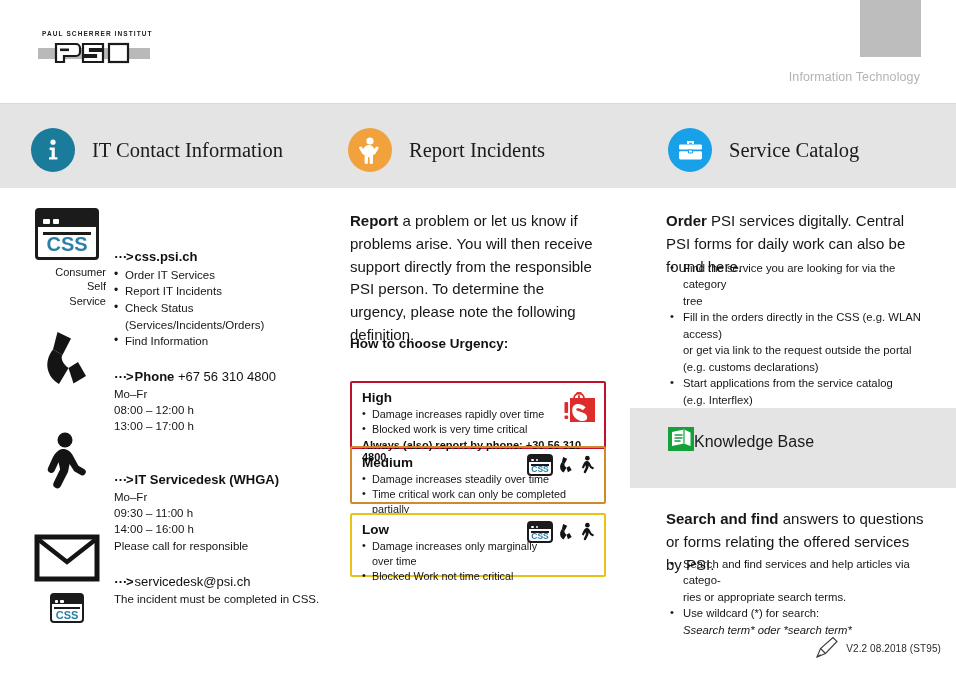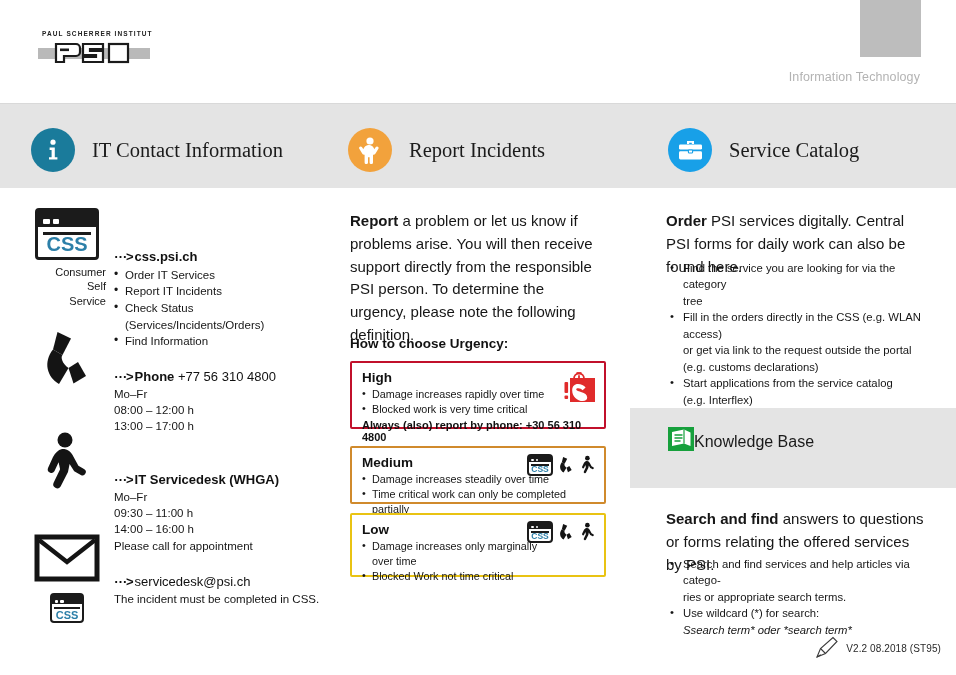--- a/index.html
+++ b/index.html
@@ -85,21 +85,21 @@
   .mid-h{font-size:13.5px;font-weight:bold;color:#111;}
   .ubox{border:2px solid #000;border-radius:2px;position:relative;box-sizing:border-box;padding:7px 10px 8px 10px;}
   .ubox .ut{font-size:13.5px;font-weight:bold;color:#111;margin-bottom:2px;}
   .ubox ul{margin:0;padding:0;list-style:none;}
   .ubox li{font-size:10.8px;line-height:1.4;color:#161616;padding-left:10px;position:relative;}
   .ubox li::before{content:"\2022";position:absolute;left:0;top:-1px;}
   .ubox li.cont{padding-left:10px;}
   .ubox li.cont::before{content:"";}
   .ubox .foot{font-size:11px;font-weight:bold;color:#111;margin-top:2px;}
   .ubox .icons{position:absolute;display:flex;align-items:center;gap:4px;}
-  .b-high{border-color:#c1102b;}
+  .b-high{border-color:#c1102b;margin-top:20px;}
   .b-med{border-color:#d08a2c;}
   .b-low{border-color:#e9c313;}
 
   
   .kb-band{position:absolute;left:630px;top:408px;width:326px;height:80px;background:#e4e4e4;}
   #bi-kb{position:absolute;left:668px;top:427px;display:flex;align-items:flex-end;}
 
   .rbul{margin:0;padding:0;list-style:none;}
   .rbul li{font-size:11.3px;line-height:1.46;color:#161616;padding-left:17px;position:relative;}
   .rbul li::before{content:"\2022";position:absolute;left:4px;top:-1px;}
@@ -210,21 +210,21 @@
             <g fill="#141414">
               <path d="M20.5 4 L34 10.5 L25.5 27 L16 21.5 Z"></path>
               <path d="M16 21.5 C6 34 10 49 22 56 L31.5 40 C25 35.5 23.5 29 25.5 27 Z" transform="translate(0,0)"></path>
               <path d="M31.5 40 L41 34 L49 48 L36.5 55.5 Z"></path>
             </g>
           </svg>
         </div>
         <div class="tx">
           <div class="lnk">
             <span class="arw">⋯&gt;</span><span>Phone</span>
-            <span class="plain">+77 56 310 4800</span>
+            <span class="plain">+67 56 310 4800</span>
           </div>
           <div id="phone-lines">
               <div class="sub">Mo–Fr</div>
               <div class="sub">08:00 – 12:00 h</div>
               <div class="sub">13:00 – 17:00 h</div>
             </div>
         </div>
       </div>
 
       <div class="lrow" style="left:0;top:243px;">
@@ -237,21 +237,21 @@
           </svg>
         </div>
         <div class="tx">
           <div class="lnk">
             <span class="arw">⋯&gt;</span><span>IT Servicedesk (WHGA)</span>
           </div>
           <div id="desk-lines">
               <div class="sub">Mo–Fr</div>
               <div class="sub">09:30 – 11:00 h</div>
               <div class="sub">14:00 – 16:00 h</div>
-              <div class="sub">Please call for appointment</div>
+              <div class="sub">Please call for responsible</div>
             </div>
         </div>
       </div>
 
       <div class="lrow" style="left:0;top:345px;">
         <div class="ic">
           <svg width="66" height="50" viewBox="0 0 66 50">
             <rect x="3" y="4" width="60" height="42" fill="#fff" stroke="#141414" stroke-width="5"></rect>
             <path d="M5 7 L33 29 L61 7" fill="none" stroke="#141414" stroke-width="4.5"></path>
           </svg>

